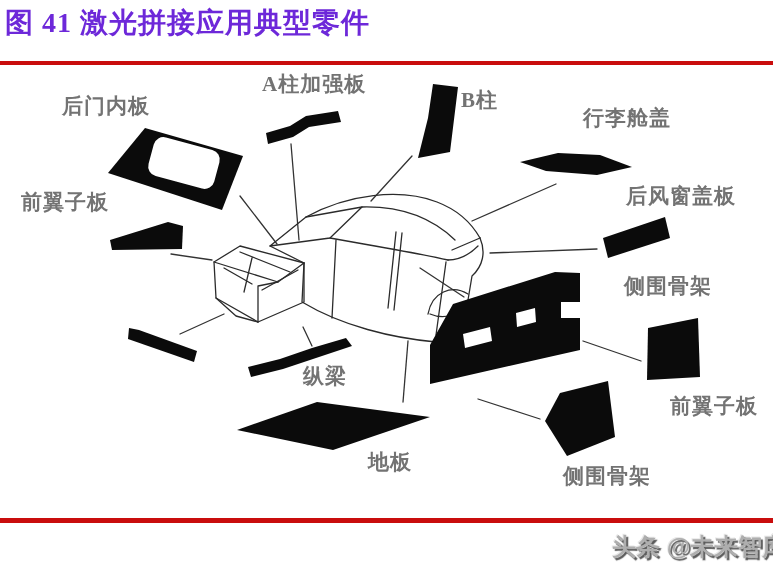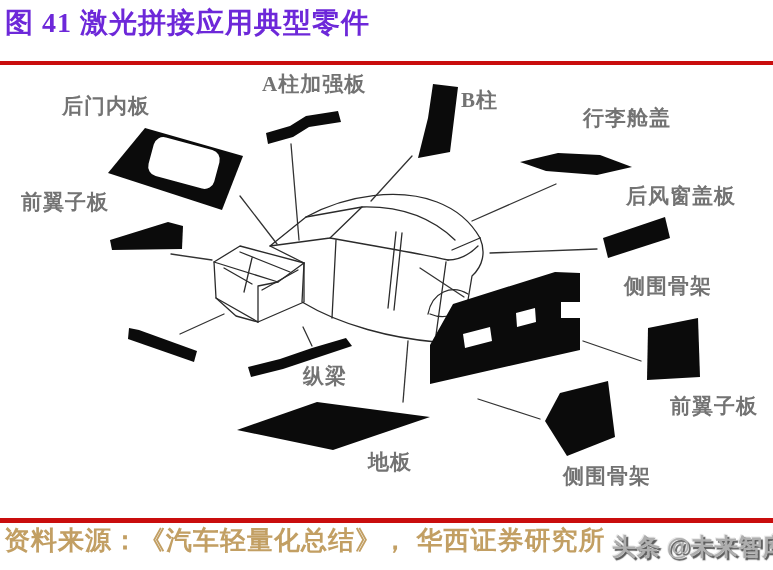--- a/index.html
+++ b/index.html
@@ -101,16 +101,15 @@
   <div class="part-label" style="left:21px;top:188px">前翼子板</div>
   <div class="part-label" style="left:583px;top:104px">行李舱盖</div>
   <div class="part-label" style="left:626px;top:182px">后风窗盖板</div>
   <div class="part-label" style="left:624px;top:272px">侧围骨架</div>
   <div class="part-label" style="left:303px;top:362px">纵梁</div>
   <div class="part-label" style="left:368px;top:448px">地板</div>
   <div class="part-label" style="left:670px;top:392px">前翼子板</div>
   <div class="part-label" style="left:563px;top:462px">侧围骨架</div>
 
   <div class="rule bottom"></div>
-  <div class="source-line">资料来源：《汽车轻量化总结》， 华西证券研究所</div>
   <div class="watermark">头条 @未来智库</div>
 
 </div>
 
 </body></html>

